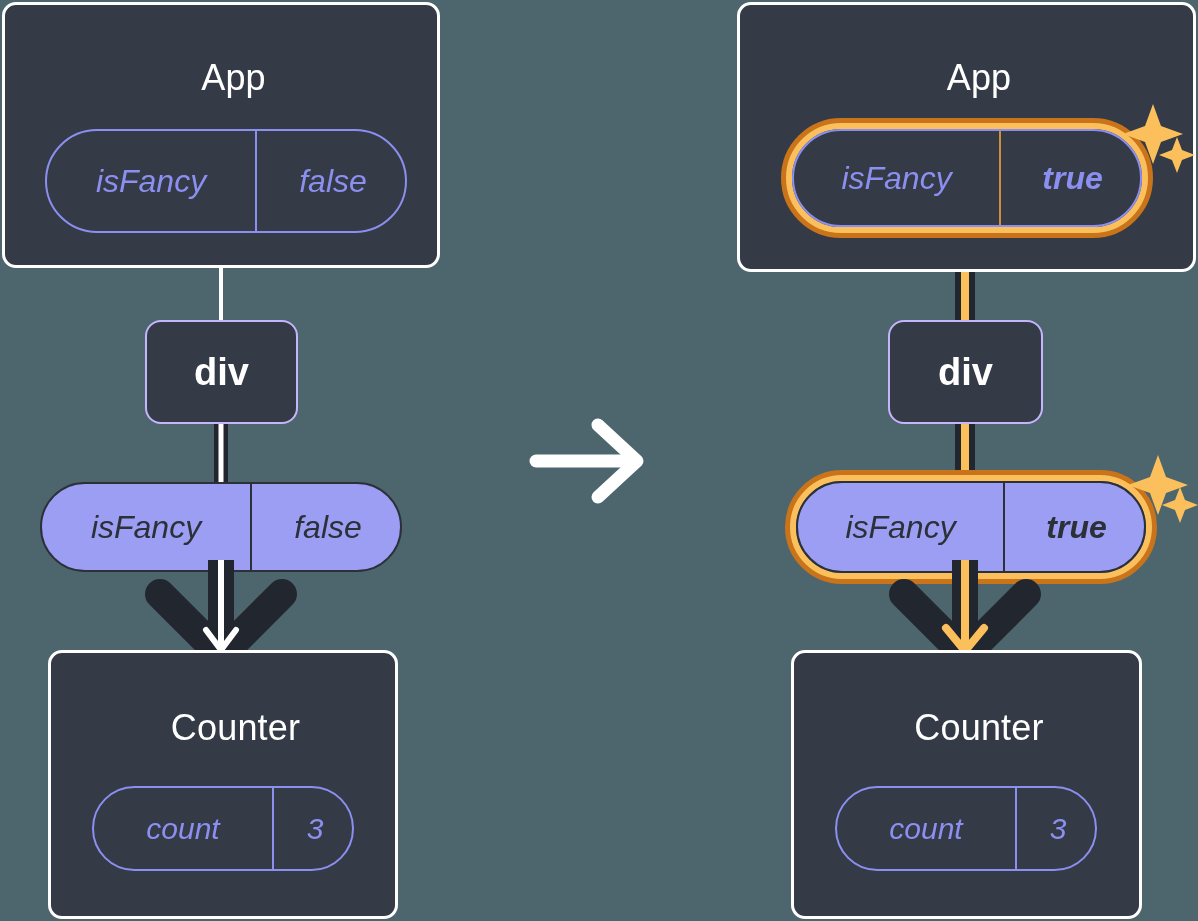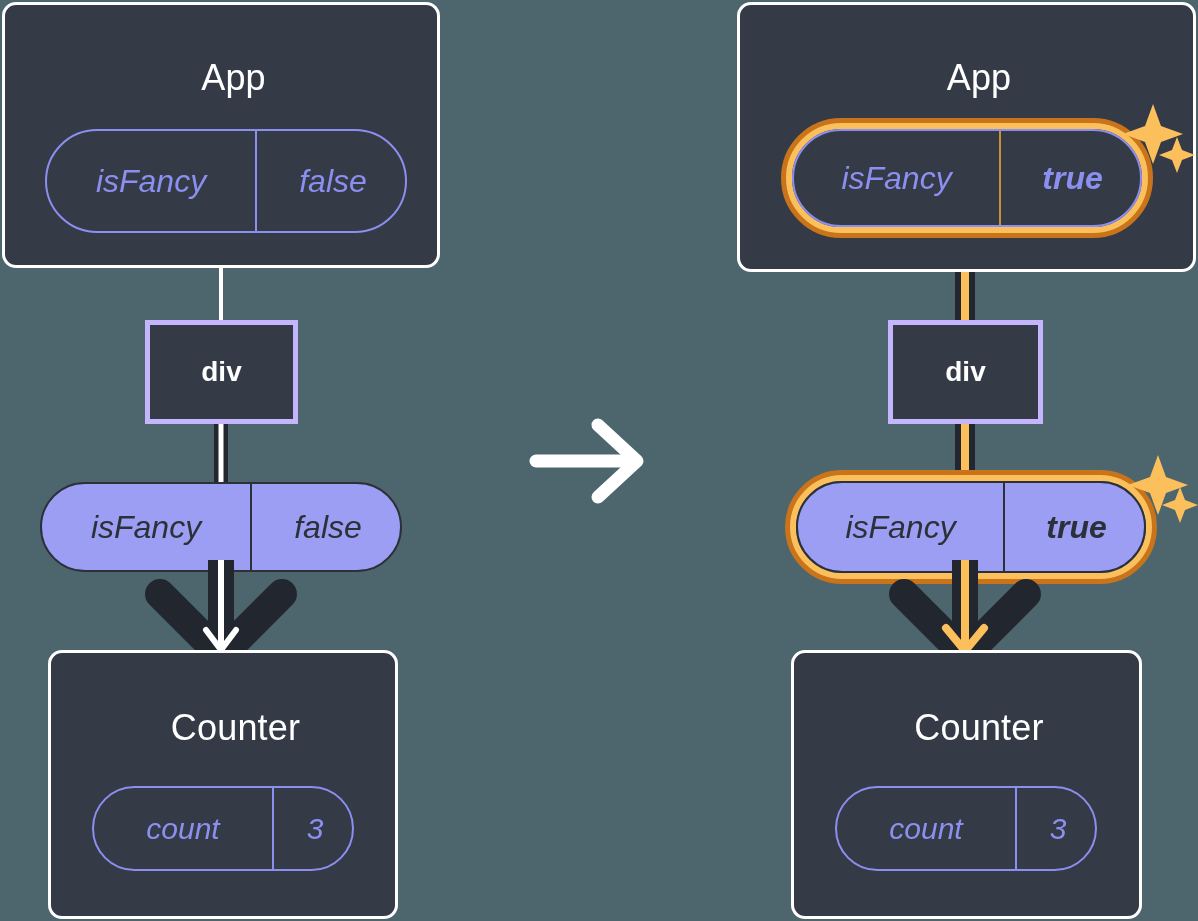--- a/index.html
+++ b/index.html
@@ -42,28 +42,28 @@
     text-align: center;
     color: #ffffff;
     font-size: 36px;
     font-weight: 400;
     letter-spacing: 0.2px;
     padding-left: 25px;
   }
   .div-box {
     position: absolute;
     background: #343a46;
-    border: 5px solid #c4b5fd;
-    border-radius: 0;
+    border: 2px solid #c4b5fd;
+    border-radius: 16px;
     box-sizing: border-box;
     display: flex;
     align-items: center;
     justify-content: center;
     color: #ffffff;
-    font-size: 28px;
+    font-size: 38px;
     font-weight: 700;
   }
   .pill {
     position: absolute;
     box-sizing: border-box;
     border-radius: 999px;
     display: flex;
     align-items: stretch;
     overflow: hidden;
   }

